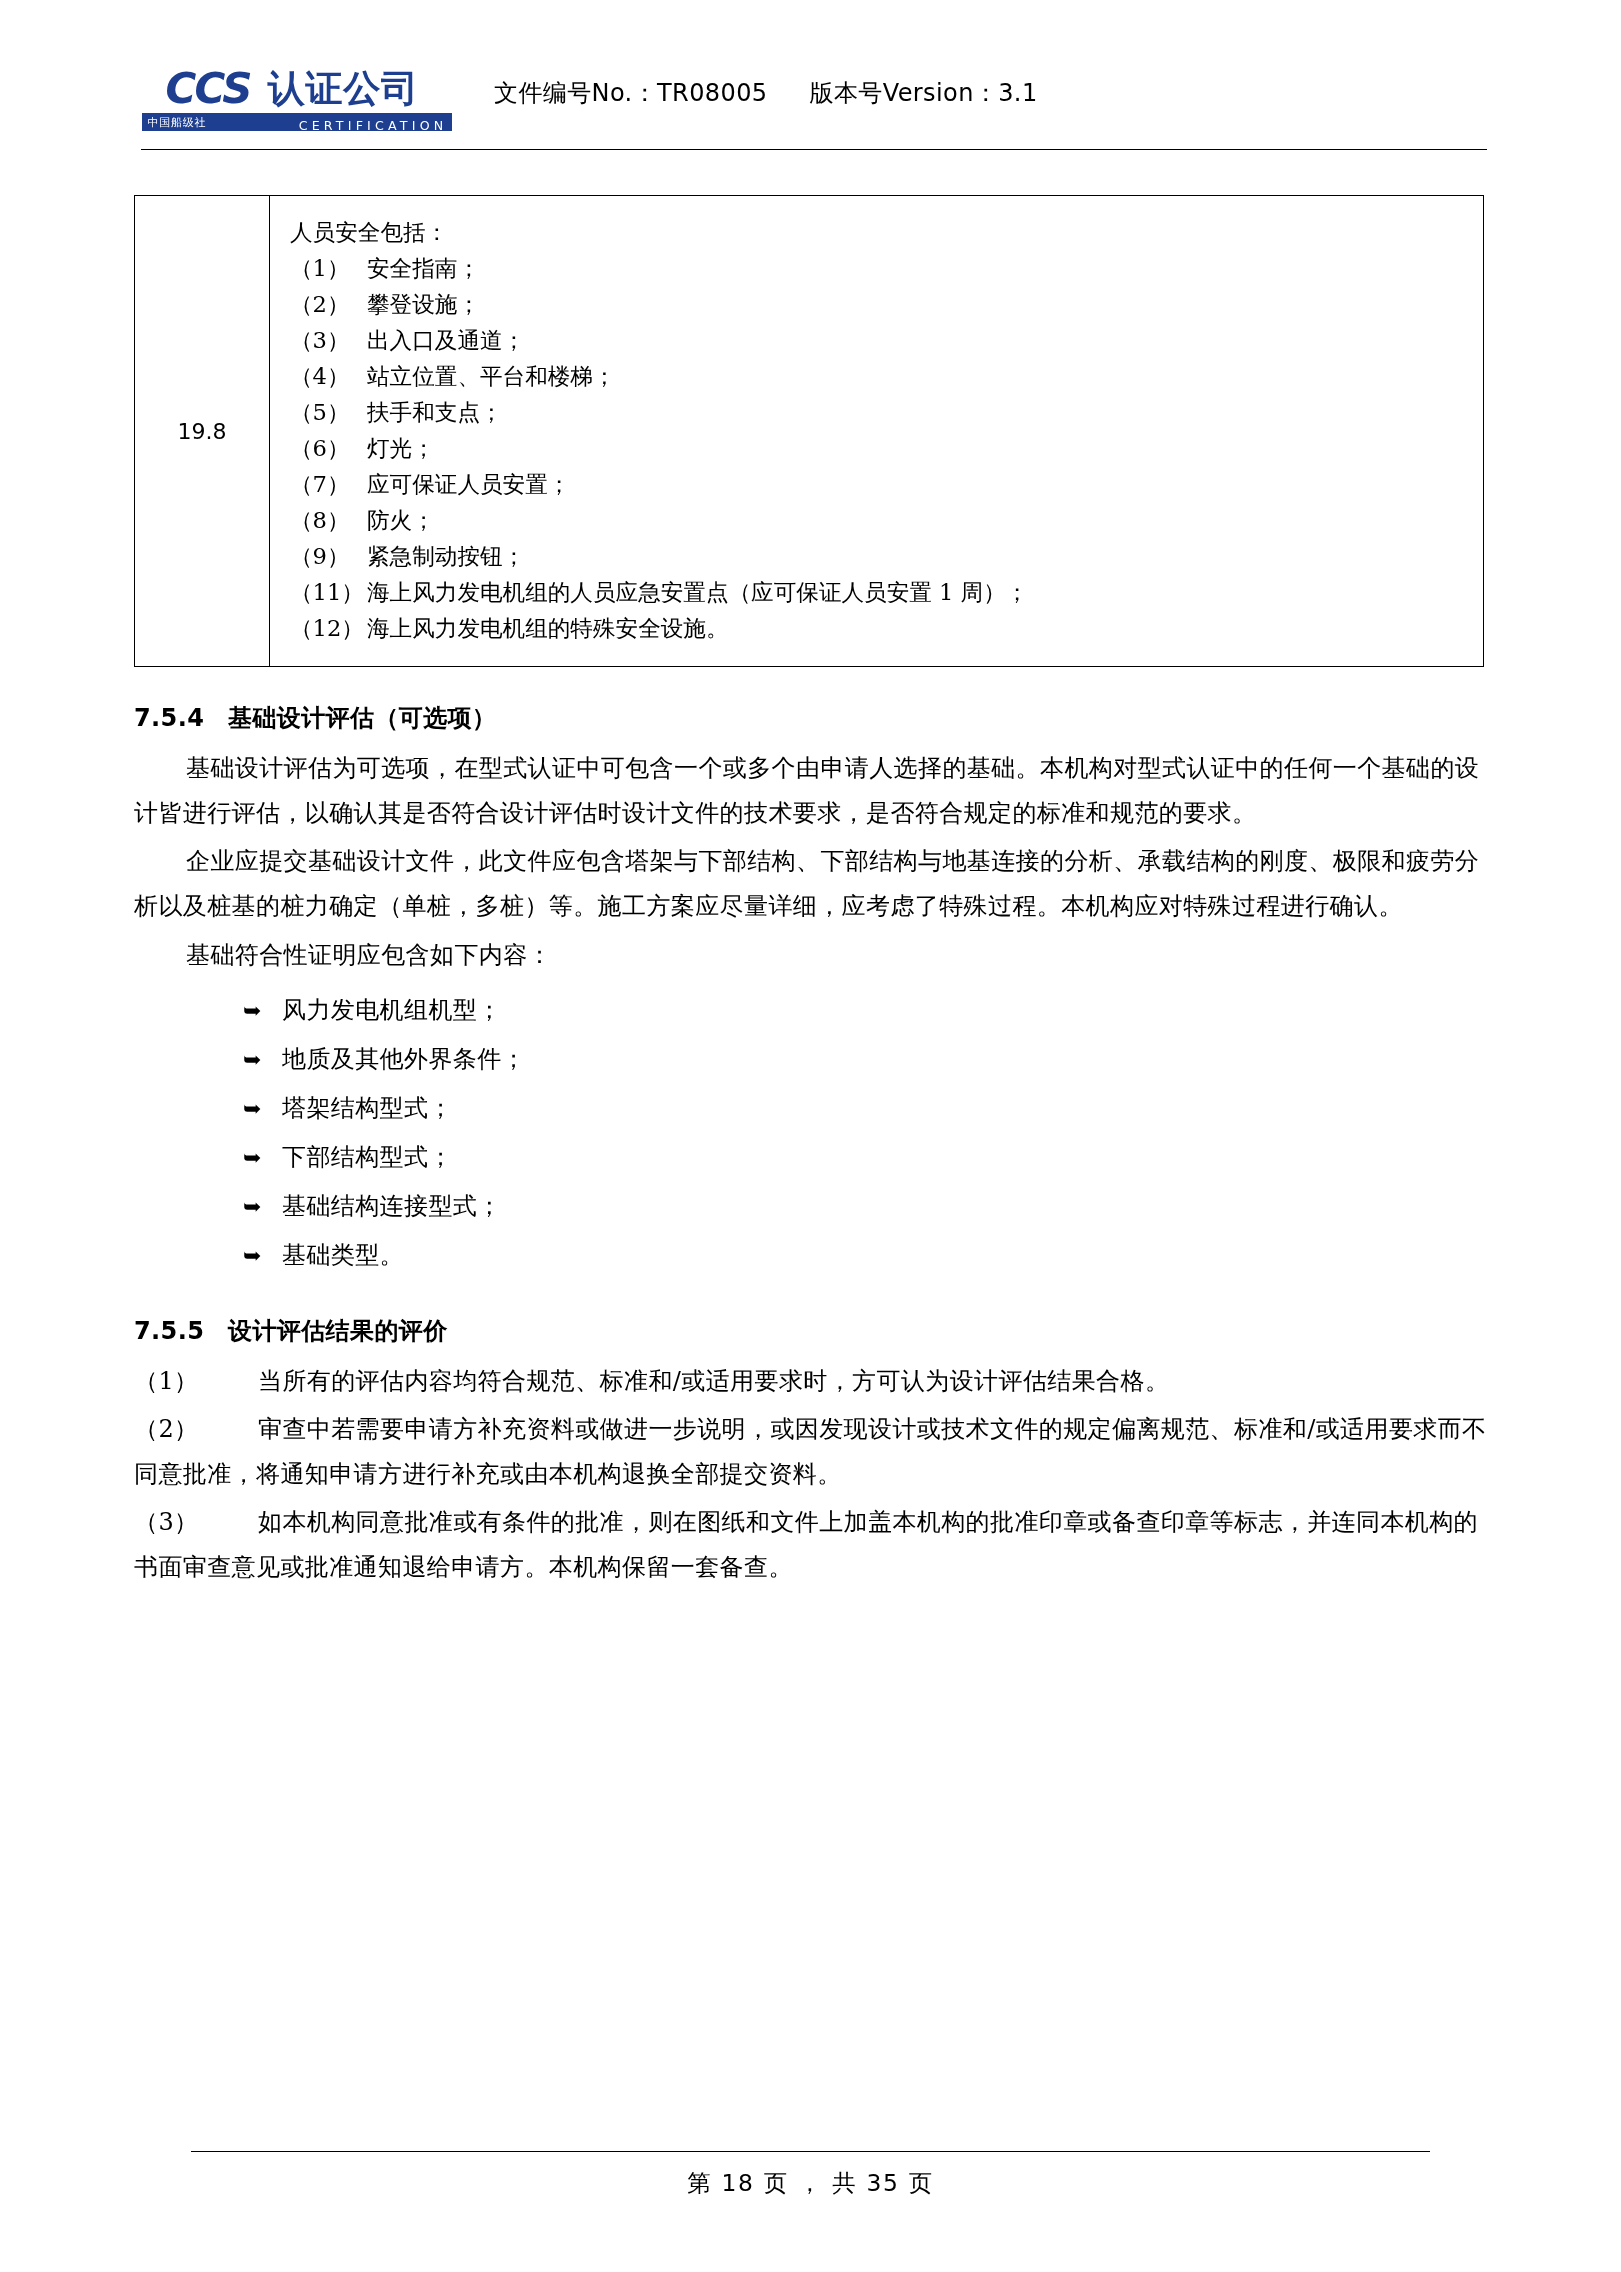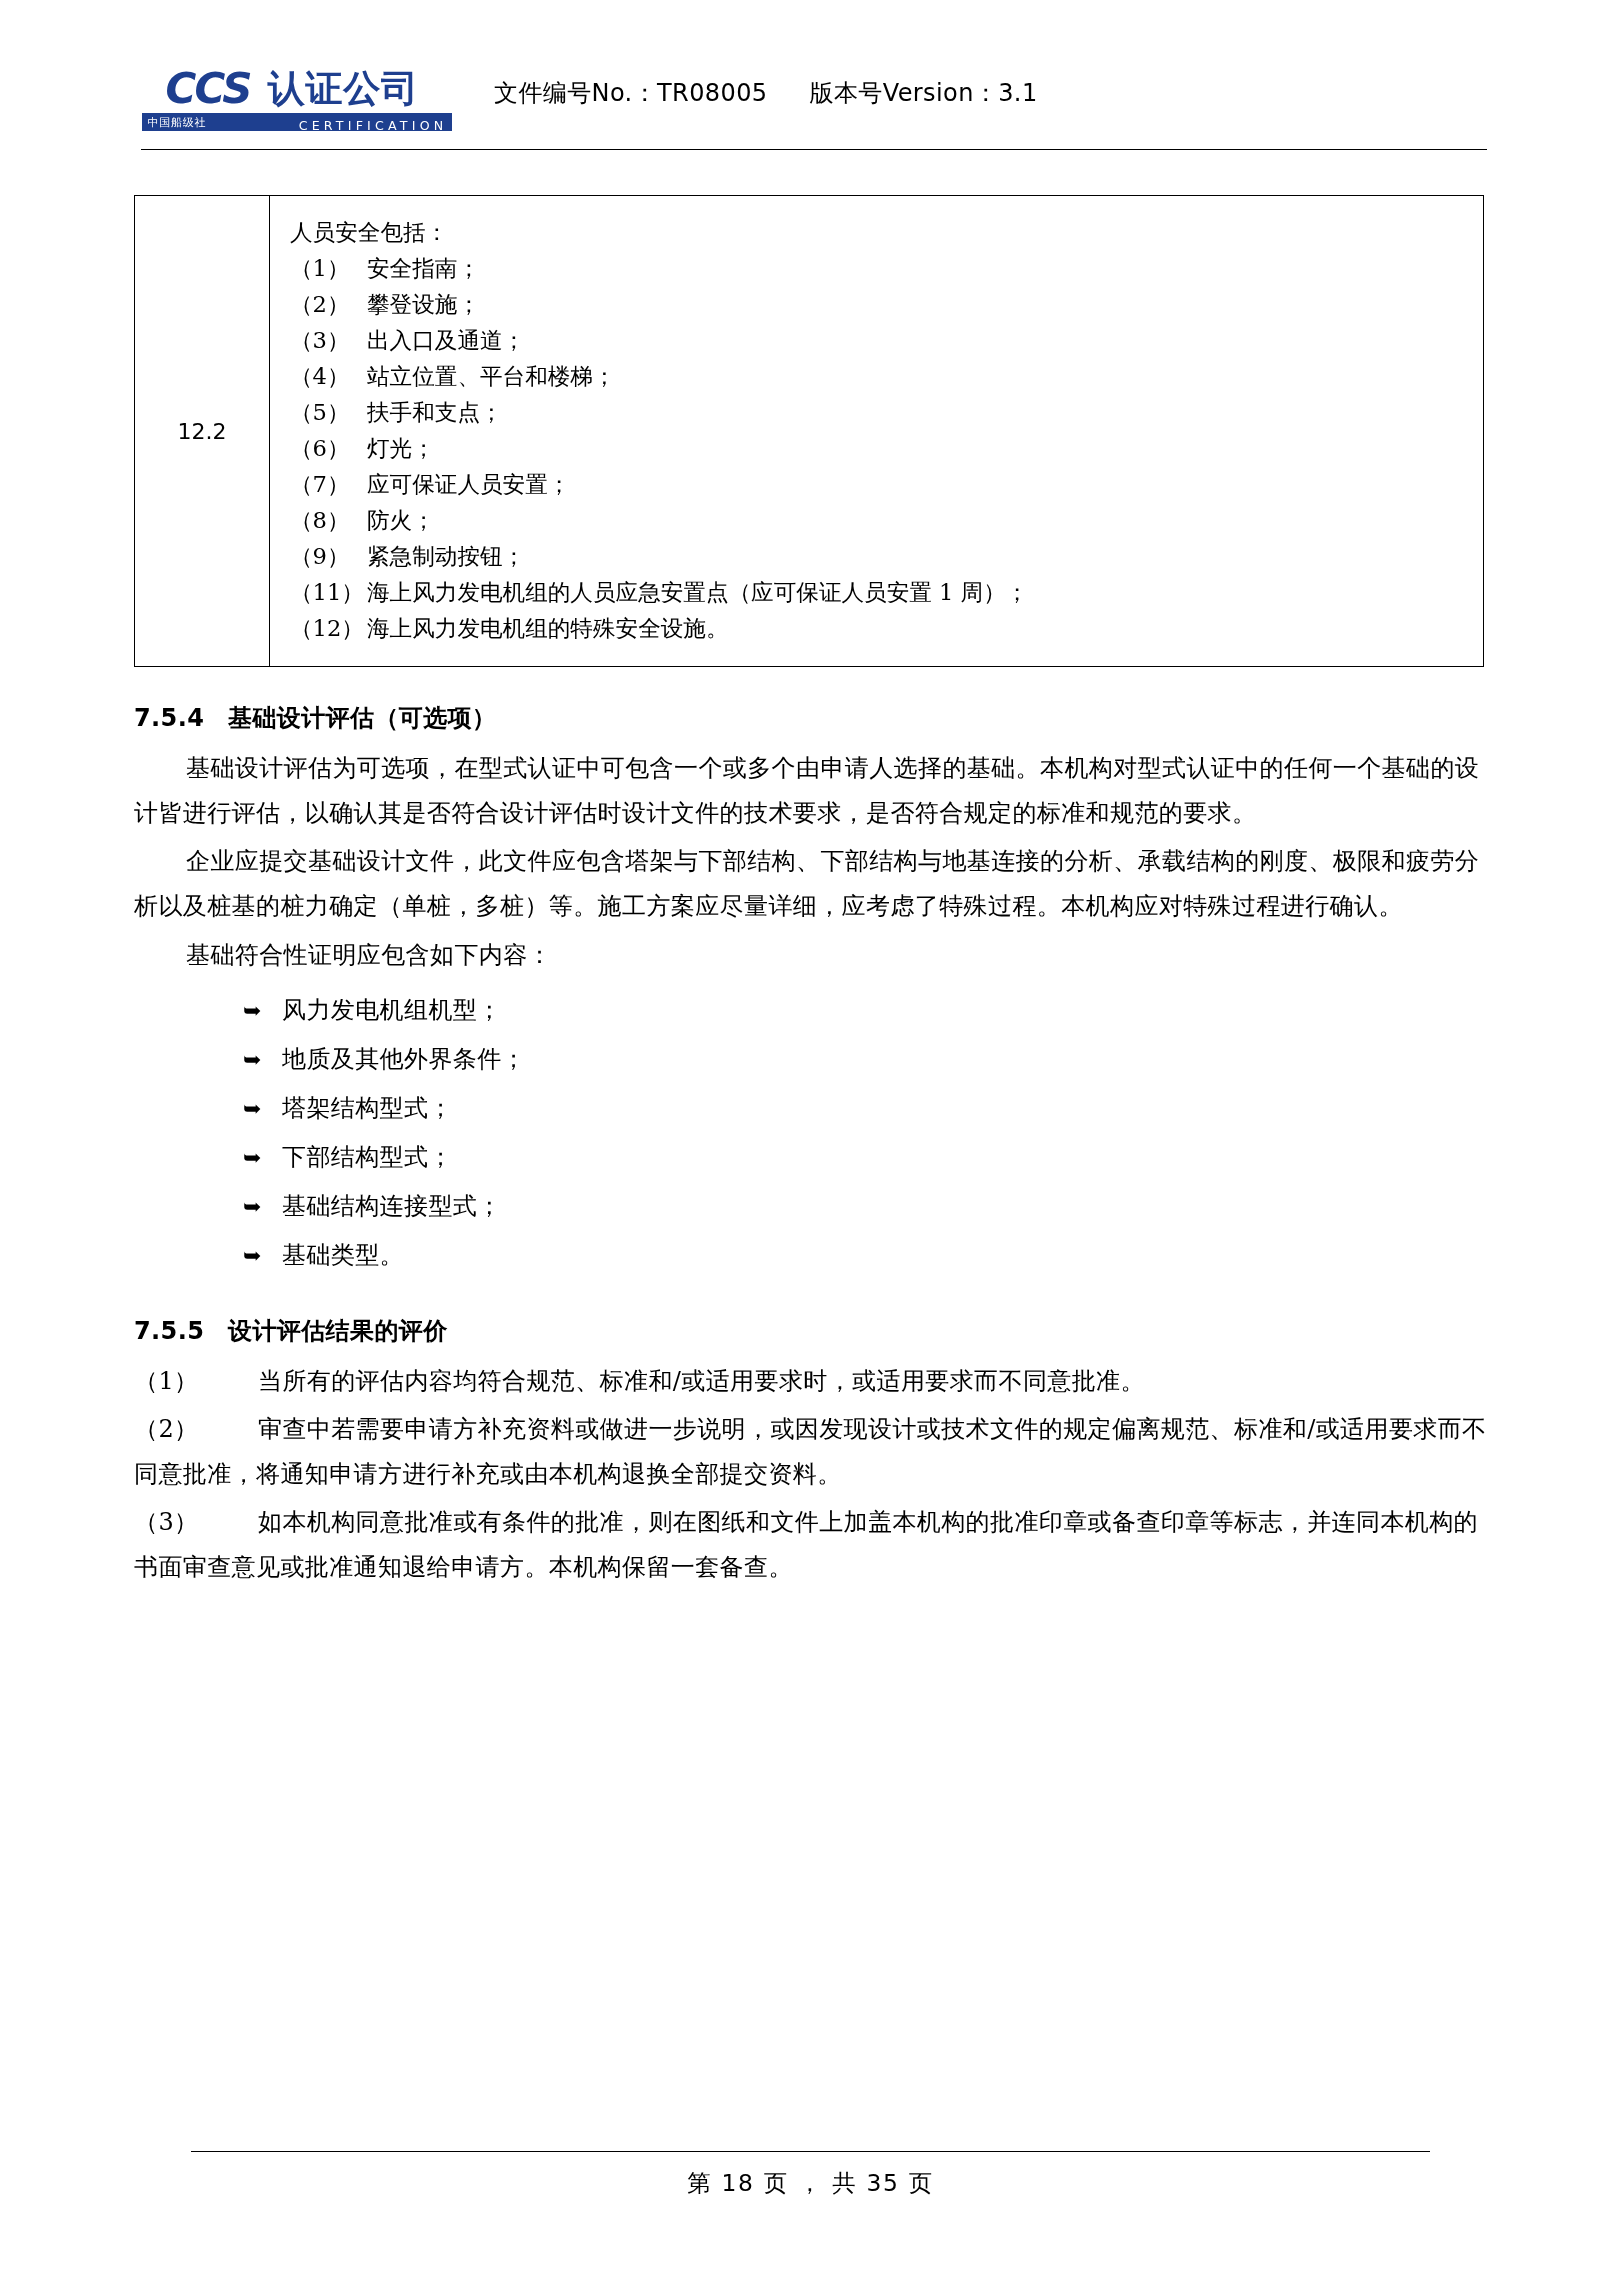--- a/index.html
+++ b/index.html
@@ -221,21 +221,21 @@
         <span class="logo-bar-text">CERTIFICATION</span>
       </div>
     </div>
     <div class="header-meta">
       <span>文件编号No.：TR08005</span><span class="gap"></span><span>版本号Version：3.1</span>
     </div>
     <div class="header-rule"></div>
   </div>
 
   <div class="table">
-    <div class="table-cell-num">12.2</div>
+    <div class="table-cell-num">19.8</div>
     <div class="table-cell-body">
       <div class="lead">人员安全包括：</div>
       <div class="item-line">
           <span class="item-marker">（1）</span>
           <span>安全指南；</span>
         </div>
       <div class="item-line">
           <span class="item-marker">（2）</span>
           <span>攀登设施；</span>
         </div>
@@ -308,21 +308,21 @@
       </li>
     <li>
         <span class="arrow">➥</span>
         <span>基础类型。</span>
       </li>
   </ul>
 
   <h3 class="section">
     <span class="num">7.5.5</span><span>设计评估结果的评价</span>
   </h3>
-  <p class="numbered"><span class="mark">（1）</span><span>当所有的评估内容均符合规范、标准和/或适用要求时，或适用要求而不同意批准。</span></p>
+  <p class="numbered"><span class="mark">（1）</span><span>当所有的评估内容均符合规范、标准和/或适用要求时，方可认为设计评估结果合格。</span></p>
   <p class="numbered"><span class="mark">（2）</span><span>审查中若需要申请方补充资料或做进一步说明，或因发现设计或技术文件的规定偏离规范、标准和/或适用要求而不同意批准，将通知申请方进行补充或由本机构退换全部提交资料。</span></p>
   <p class="numbered"><span class="mark">（3）</span><span>如本机构同意批准或有条件的批准，则在图纸和文件上加盖本机构的批准印章或备查印章等标志，并连同本机构的书面审查意见或批准通知退给申请方。本机构保留一套备查。</span></p>
 
   <div class="footer">
     <div class="footer-rule"></div>
     <div class="footer-text">第 18 页 ， 共 35 页</div>
   </div>
 
 </div>
 

